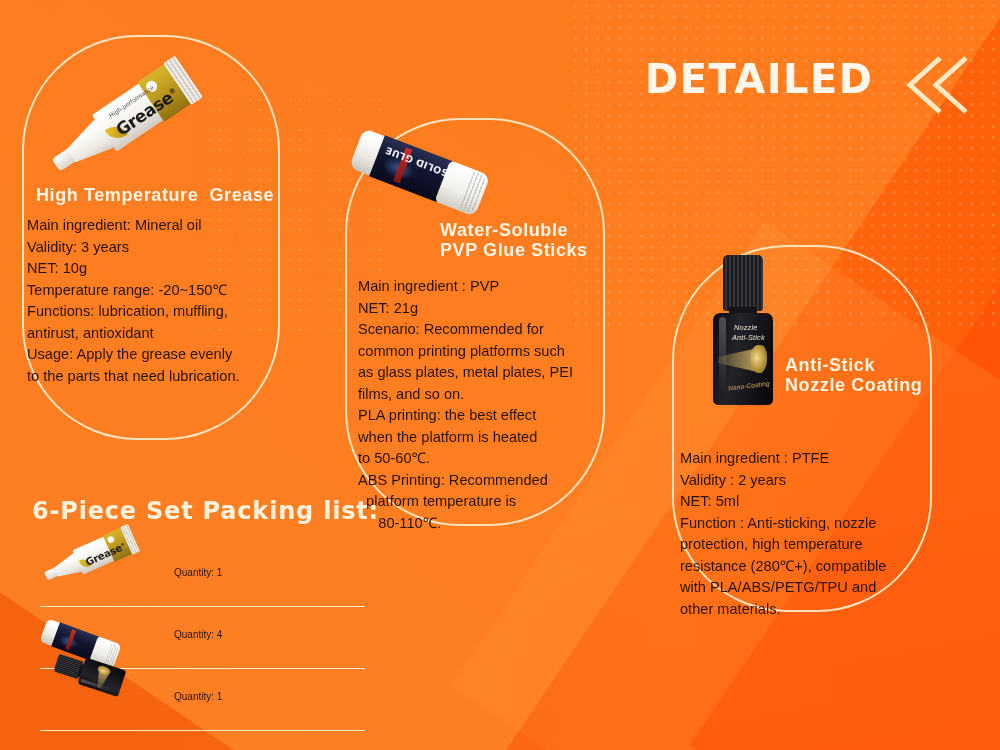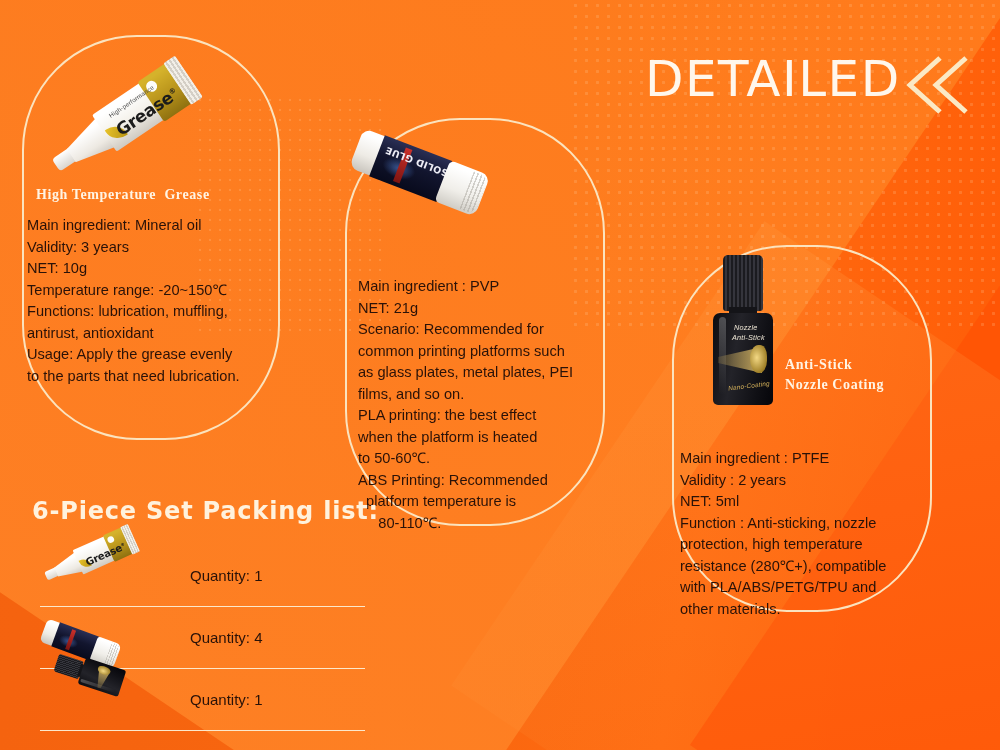--- a/index.html
+++ b/index.html
@@ -49,45 +49,45 @@
   .bg-dots-2 {
     position:absolute; left:195px; top:95px; width:190px; height:240px;
     background-image:radial-gradient(circle, rgba(255,195,140,.26) 1.3px, transparent 1.5px);
     background-size:10px 10px;
   }
 
   
   .header { position:absolute; left:645px; top:48px; width:345px; }
   .header-line {
     font-family:"DejaVu Sans", sans-serif;
-    font-weight:normal;
-    font-size:50px;
+    font-weight:bold;
+    font-size:40px;
     letter-spacing:1.5px;
     color:#FFF7EC;
     line-height:62px;
     white-space:nowrap;
   }
   .header-line.l2 { padding-left:8px; }
   .chevrons { position:absolute; left:255px; top:6px; }
 
   
   .panel {
     position:absolute;
     border:2px solid #FBE3BE;
     border-radius:115px;
   }
   #panel-grease { left:22px;  top:35px;  width:258px; height:405px; }
   #panel-glue   { left:345px; top:118px; width:260px; height:408px; }
   #panel-nozzle { left:672px; top:245px; width:260px; height:367px; }
 
   .panel-title {
     position:absolute;
-    font-family:Liberation Serif, serif;
+    font-family:Liberation Sans, sans-serif;
     font-weight:bold;
-    font-size:14px;
+    font-size:18px;
     color:#FFF4E4;
     letter-spacing:.6px;
     line-height:20px;
     white-space:pre;
   }
   .panel-body {
     position:absolute;
     font-family:"Liberation Sans", sans-serif;
     font-size:14.6px;
     color:#2A1208;
@@ -106,22 +106,22 @@
   
   .pack-title {
     position:absolute; left:32px; top:497px;
     font-family:"DejaVu Sans", sans-serif;
     font-weight:bold; font-size:24px;
     letter-spacing:.8px;
     color:#FFF2DD;
   }
   .pack-row { position:absolute; left:30px; width:335px; height:62px; }
   .pack-row .qty {
-    position:absolute; left:160px; top:22px;
-    font-size:15px; color:#2A1208;
+    position:absolute; left:144px; top:22px;
+    font-size:10px; color:#2A1208;
     font-family:"Liberation Sans", sans-serif;
     white-space:nowrap;
   }
   .pack-row .rule {
     position:absolute; left:10px; bottom:0; width:325px; height:1.5px;
     background:#FCE8CB;
   }
   #pack-row-0 { top:545px; }
   #pack-row-1 { top:607px; }
   #pack-row-2 { top:669px; }
@@ -314,20 +314,22 @@
     <div class="gluestick">
       <div class="base"></div>
       <div class="label"></div>
       <div class="glow"></div>
       <div class="red"></div>
       <div class="lbl-txt">3D SOLID GLUE</div>
       <div class="capw"></div>
       <div class="ribs"></div>
     </div>
   </div>
+  <div class="panel-title" id="glue-title">Water-Soluble
+PVP Glue Sticks</div>
   <div class="panel-body" id="glue-body">Main ingredient : PVP
 NET: 21g
 Scenario: Recommended for
 common printing platforms such
 as glass plates, metal plates, PEI
 films, and so on.
 PLA printing: the best effect
 when the platform is heated
 to 50-60℃.
 ABS Printing: Recommended

